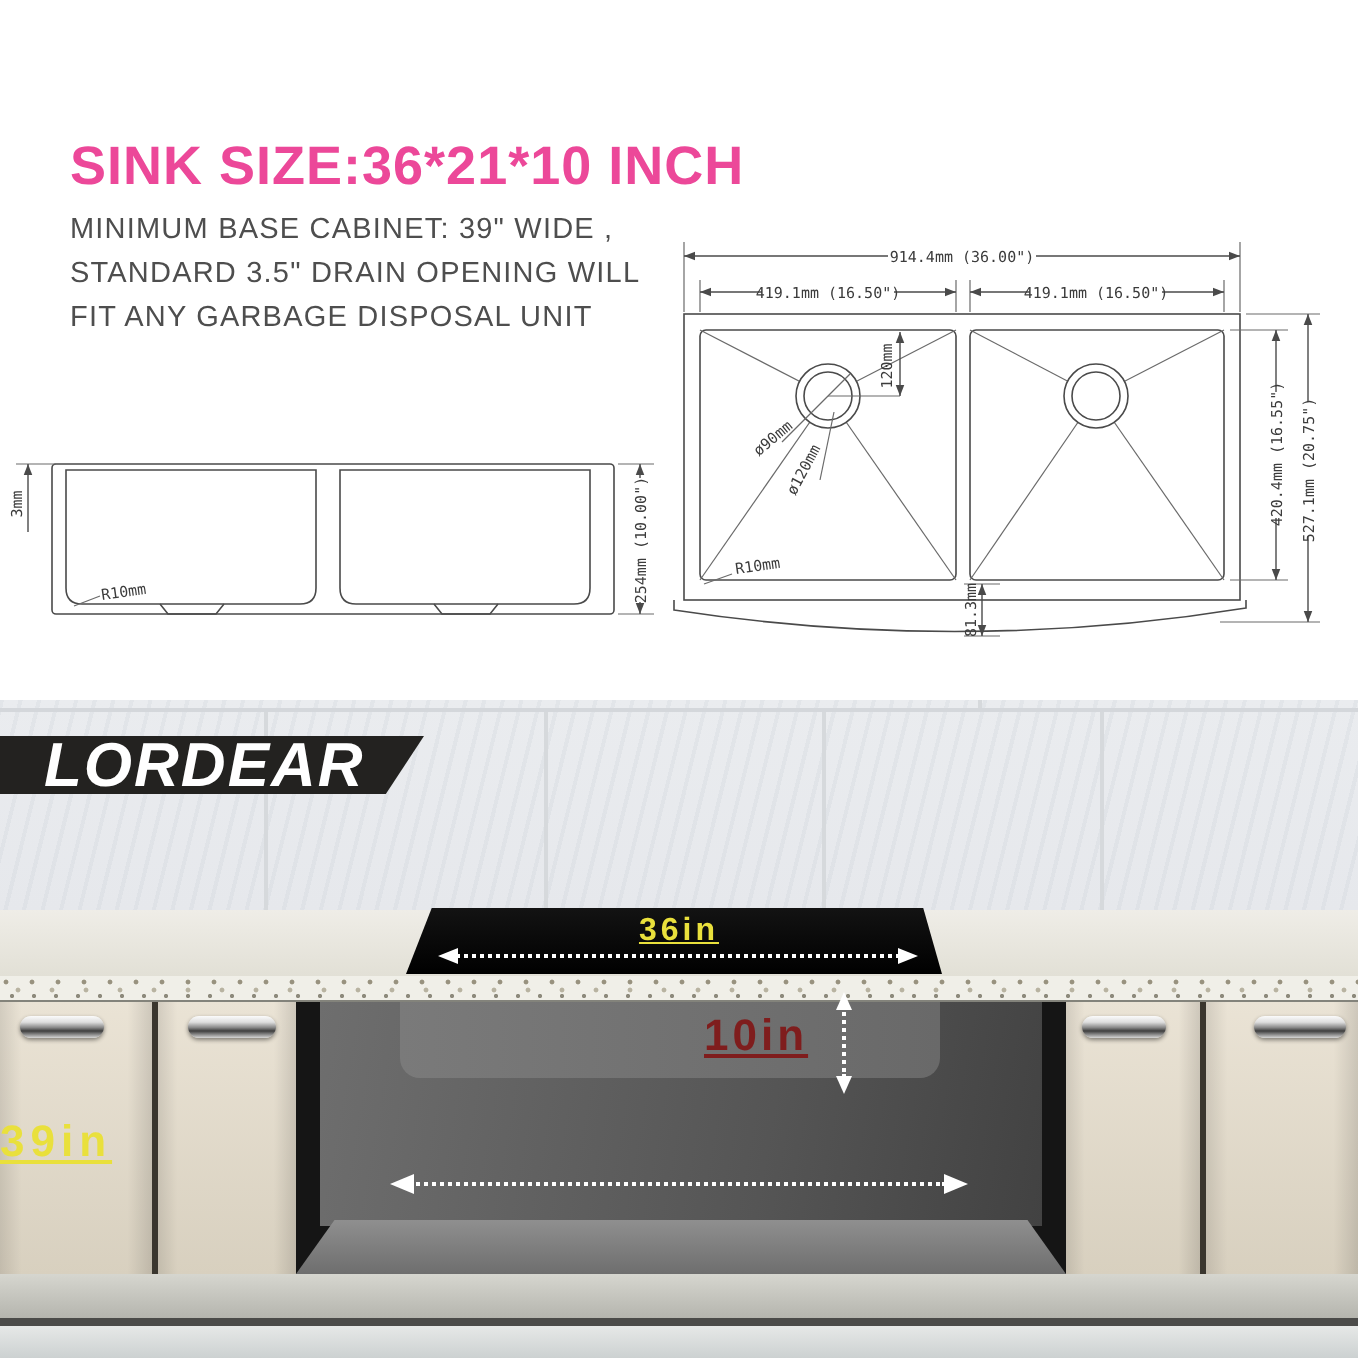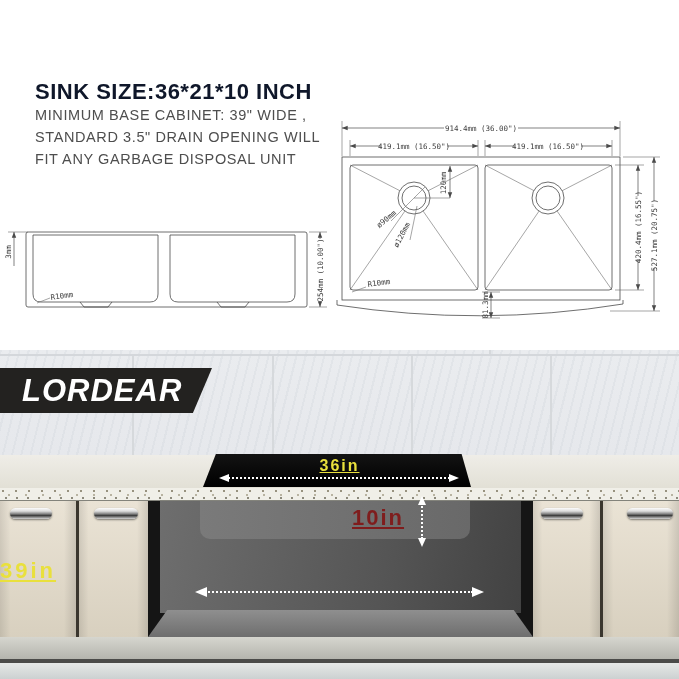--- a/index.html
+++ b/index.html
@@ -1,22 +1,22 @@
 <!DOCTYPE html>
 <html><head>
 <meta charset="utf-8">
 <style>
   html,body{margin:0;padding:0;}
   body{width:679px;height:679px;overflow:hidden;background:#fff;
        font-family:"Liberation Sans", sans-serif;}
   #stage{position:relative;width:679px;height:679px;background:#fff;}
 
   
-  .title{position:absolute;left:35px;top:79px;font-size:22px;font-weight:bold;
-         color:#0f172a;letter-spacing:.5px;}
+  .title{position:absolute;left:35px;top:68px;font-size:27px;font-weight:bold;
+         color:#ec4899;letter-spacing:.5px;}
   .sub{position:absolute;left:35px;width:330px;font-size:14.5px;color:#4e4e4e;
        letter-spacing:.6px;}
   .sub.l1{top:107px}.sub.l2{top:129px}.sub.l3{top:151px}
 
   
   svg.cad{position:absolute;left:0;top:95px;}
   .ln{stroke:#4a4a4a;stroke-width:.8;fill:none;}
   .thin{stroke:#6a6a6a;stroke-width:.6;fill:none;}
   .dim{stroke:#4a4a4a;stroke-width:.7;fill:none;
        marker-start:url(#arw);marker-end:url(#arw);}
@@ -26,21 +26,21 @@
   
   .photo{position:absolute;left:0;top:350px;width:679px;height:329px;overflow:hidden;}
   .wall{position:absolute;left:0;top:0;width:679px;height:105px;
         background:
           repeating-linear-gradient(104deg, rgba(190,198,206,.18) 0 2px, rgba(255,255,255,0) 2px 9px),
           linear-gradient(180deg,#eaecef,#e6e8ec);}
   .groutH{position:absolute;left:0;top:4px;width:679px;height:2px;background:#d4d7db;}
   .groutV{position:absolute;top:6px;width:2px;height:99px;background:#d6d9dc;}
   .groutVtop{position:absolute;top:0;width:2px;height:4px;background:#d6d9dc;}
 
-  .banner{position:absolute;left:0;top:18px;width:212px;height:45px;background:#232220;
+  .banner{position:absolute;left:0;top:18px;width:212px;height:29px;background:#232220;
           clip-path:polygon(0 0,100% 0,91% 100%,0 100%);
           display:flex;align-items:center;filter:drop-shadow(2px 2px 2px rgba(0,0,0,.25));}
   .banner span{color:#fff;font-weight:bold;font-style:italic;font-size:31px;
                letter-spacing:1px;padding-left:22px;}
 
   .counter{position:absolute;left:0;top:105px;width:679px;height:33px;
            background:linear-gradient(180deg,#efede7,#e2e0d6);}
   .sinkrim{position:absolute;left:203px;top:104px;width:268px;height:33px;
            background:linear-gradient(180deg,#131313,#000);
            clip-path:polygon(4.8% 0,96.5% 0,100% 100%,0 100%);}

